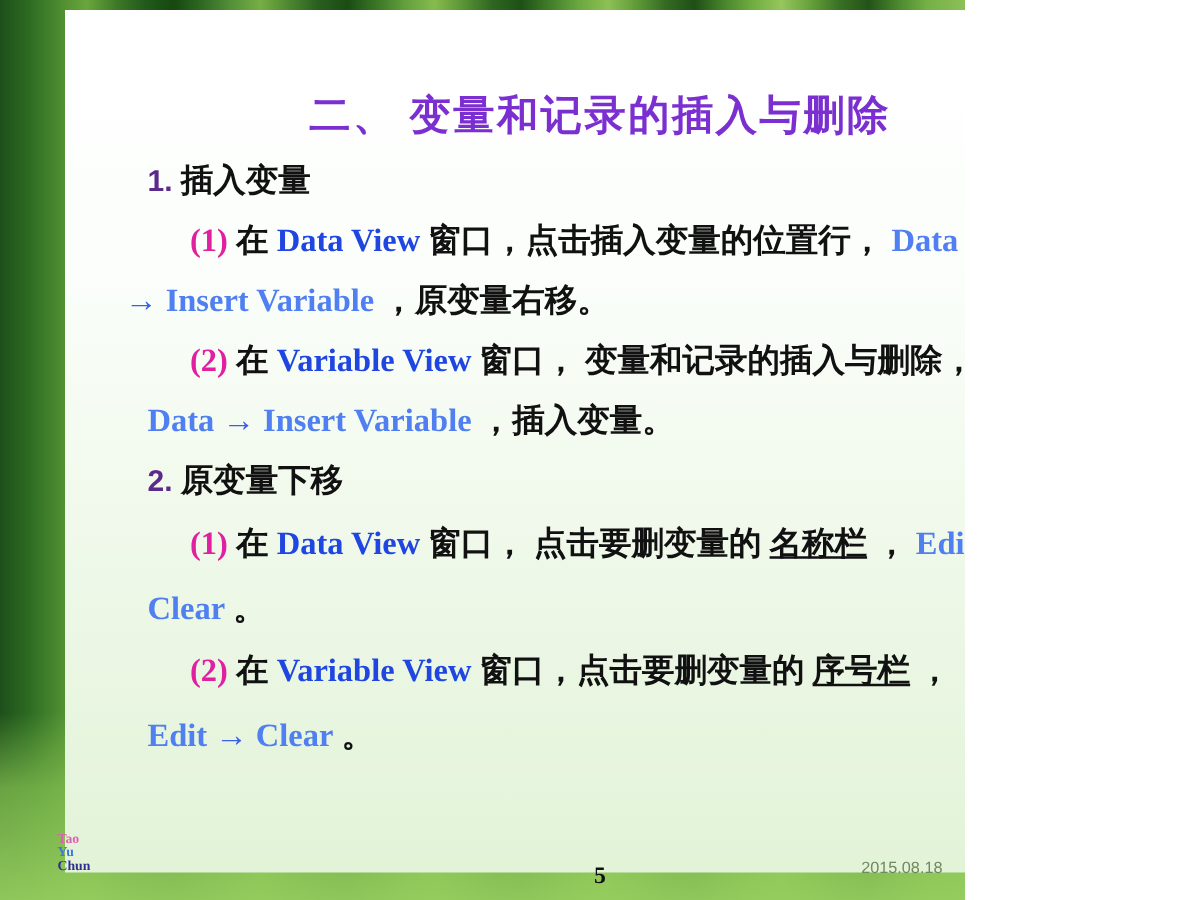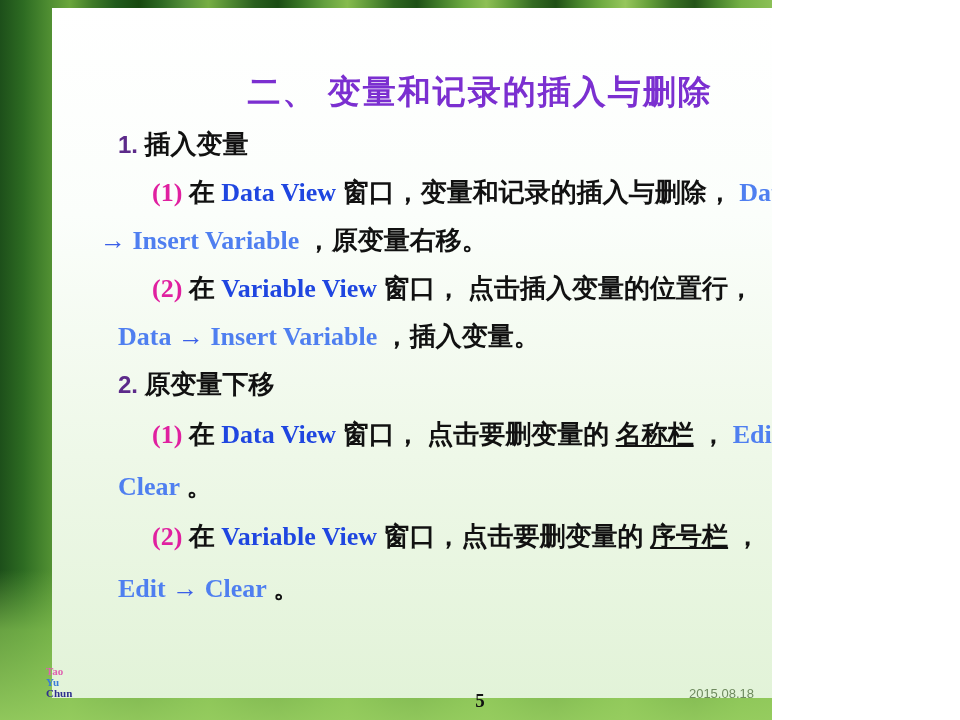--- a/index.html
+++ b/index.html
@@ -170,35 +170,35 @@
 
       <div class="line l1">
         <span class="num">1.</span>
         <span class="cn">插入变量</span>
       </div>
 
       <div class="line l2">
         <span class="paren">(1)</span>
         <span class="cn">在</span>
         <span class="en">Data View</span>
-        <span class="cn">窗口，变量和记录的插入与删除，</span>
+        <span class="cn">窗口，点击插入变量的位置行，</span>
         <span class="en-lt">Data</span>
       </div>
 
       <div class="line l3">
         <span class="en-md">→</span>
         <span class="en-lt">Insert Variable</span>
         <span class="cn">，原变量右移。</span>
       </div>
 
       <div class="line l4">
         <span class="paren">(2)</span>
         <span class="cn">在</span>
         <span class="en">Variable View</span>
-        <span class="cn">窗口， 点击插入变量的位置行，</span>
+        <span class="cn">窗口， 变量和记录的插入与删除，</span>
       </div>
 
       <div class="line l5">
         <span class="en-lt">Data</span>
         <span class="en-md">→</span>
         <span class="en-lt">Insert Variable</span>
         <span class="cn">，插入变量。</span>
       </div>
 
       <div class="line l6">

